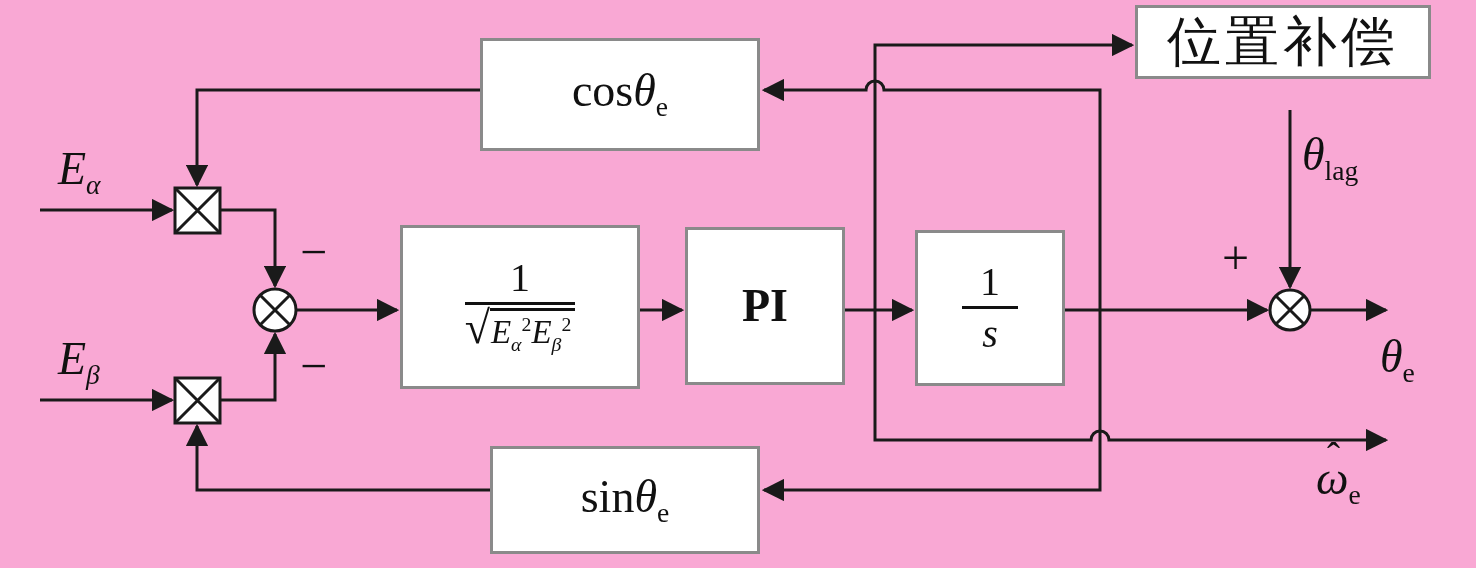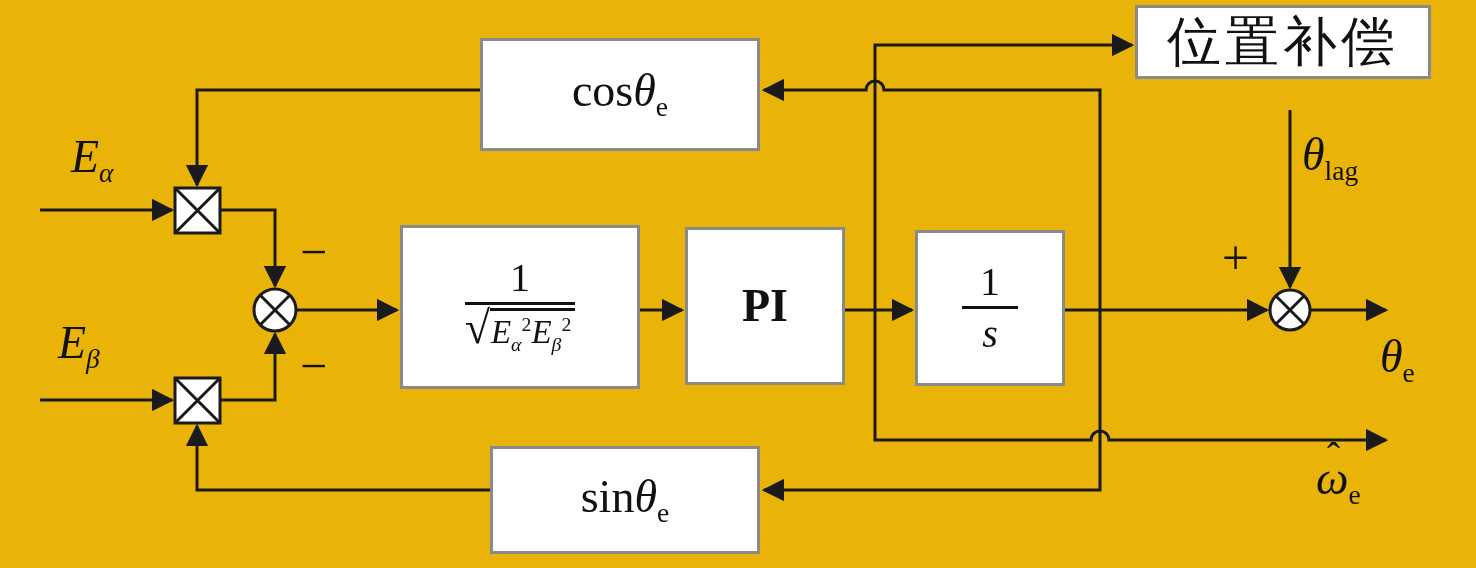--- a/index.html
+++ b/index.html
@@ -2,21 +2,21 @@
 <html><head>
 <meta charset="utf-8">
 <style>
   * { box-sizing: border-box; margin: 0; padding: 0; }
   html, body { background: #ffffff; }
   body { font-family: "Liberation Serif", "DejaVu Serif", serif; color: #111111; }
   .canvas {
     position: relative;
     width: 1476px;
     height: 568px;
-    background: #eab308;
+    background: #f9a8d4;
     overflow: hidden;
   }
   svg.wires { position: absolute; left: 0; top: 0; }
 
   .block {
     position: absolute;
     background: #ffffff;
     border: 3px solid #8a8a8a;
     display: flex;
     align-items: center;
@@ -141,23 +141,23 @@
     <span class="frac frac-int">
       <span class="num">1</span>
       <span class="den"><i>s</i></span>
     </span>
   </div>
 
   <div class="block blk-comp">
     <span class="cjk">位置补偿</span>
   </div>
 
-  <div class="float-label" style="left:58px; top:134px;margin-left:13px;"><i>E</i><sub class="it">α</sub></div>
+  <div class="float-label" style="left:58px; top:146px;"><i>E</i><sub class="it">α</sub></div>
 
-  <div class="float-label" style="left:58px; top:320px;"><i>E</i><sub class="it">β</sub></div>
+  <div class="float-label" style="left:58px; top:336px;"><i>E</i><sub class="it">β</sub></div>
 
   <div class="sign" style="left:300px; top:228px;">−</div>
   <div class="sign" style="left:300px; top:342px;">−</div>
   <div class="sign" style="left:1222px; top:234px;">+</div>
 
   <div class="float-label" style="left:1302px; top:132px;"><i>θ</i><sub>lag</sub></div>
 
   <div class="float-label" style="left:1332px; top:334px;margin-left:48px;"><i>θ</i><sub>e</sub></div>
 
   <div class="float-label" style="left:1316px; top:456px;"><span class="hat-wrap"><span class="hat">ˆ</span><i>ω</i></span><sub>e</sub></div>

